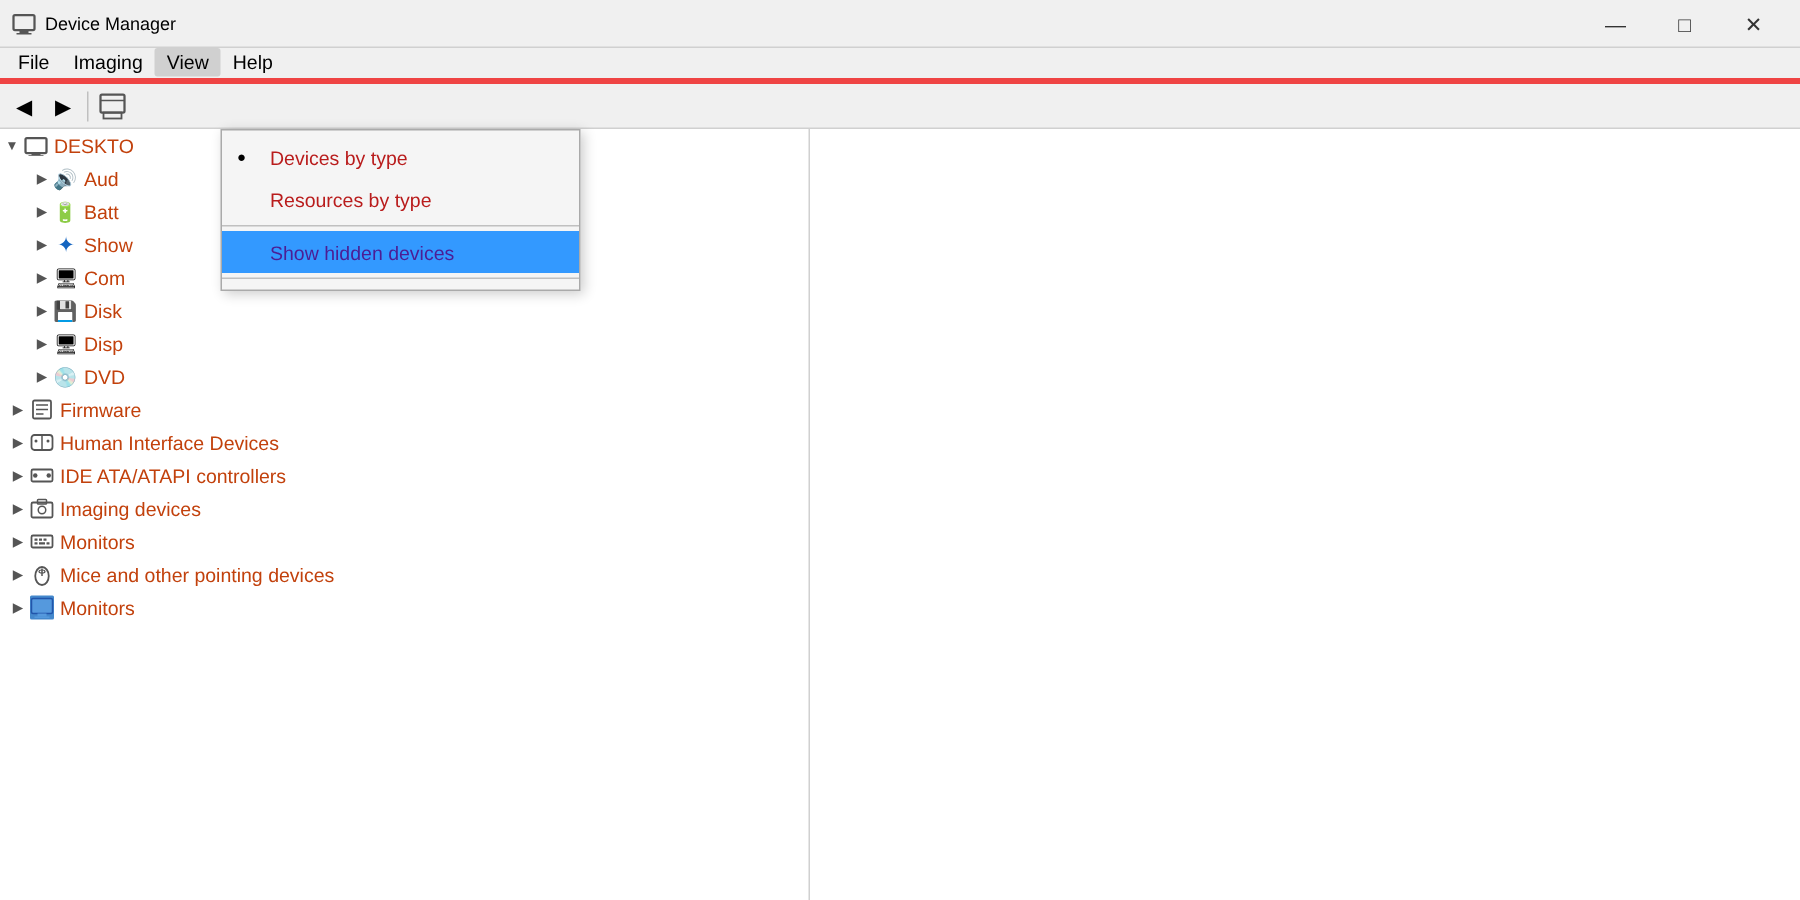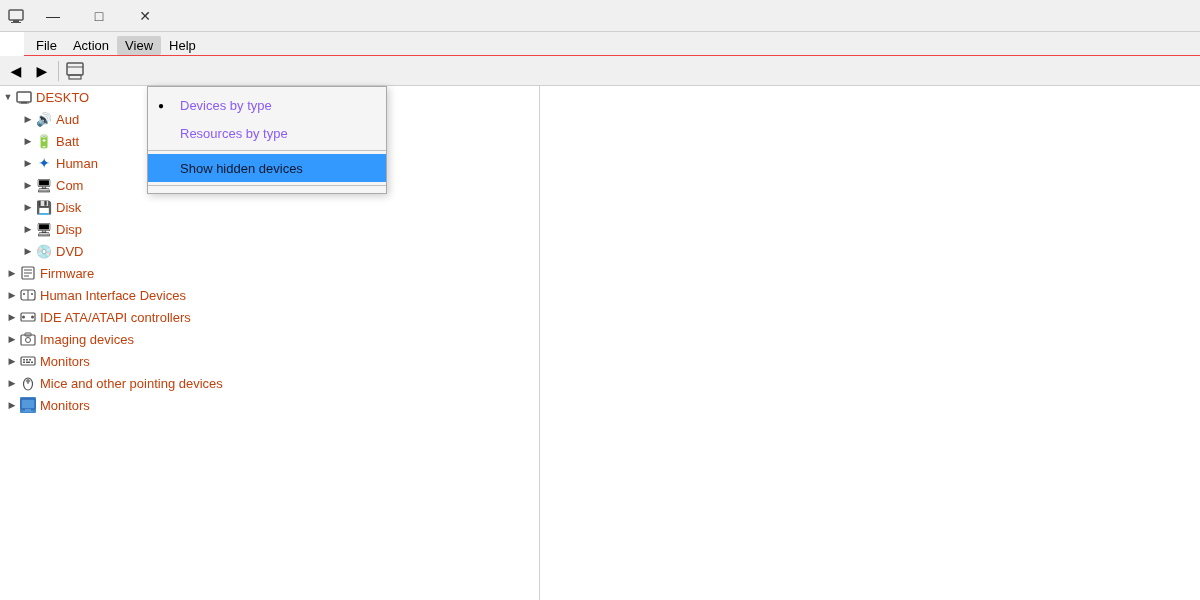--- a/index.html
+++ b/index.html
@@ -45,26 +45,25 @@
       font-size: 14px;
       cursor: pointer;
       background: transparent;
       border: none;
       color: #333;
     }
 
     
     .menu-bar {
       display: flex;
-      align-items: flex-end;
+      align-items: flex-start;
       background: #f0f0f0;
       height: 24px;
       padding: 0 4px;
-      border-bottom: 1px solid #ef4444;
-      margin-left: 24px;
+      border-bottom: 4px solid #ef4444;
     }
     .menu-item {
       padding: 2px 8px;
       cursor: pointer;
       font-size: 13px;
       color: #000;
       border-radius: 2px;
     }
     .menu-item.active { background: #d0d0d0; }
 
@@ -167,26 +166,26 @@
       z-index: 100;
       padding: 4px 0;
     }
     .dropdown-menu-item {
       display: flex;
       align-items: center;
       height: 28px;
       padding: 0 12px 0 32px;
       cursor: pointer;
       font-size: 13px;
-      color: #8b5cf6;
+      color: #b91c1c;
       position: relative;
     }
     .dropdown-menu-item.highlighted {
       background: #3399ff;
-      color: #0f172a;
+      color: #4c1d95;
     }
     .dropdown-menu-item.checked::before {
       content: '●';
       position: absolute;
       left: 10px;
       font-size: 10px;
       color: #000;
     }
     .dropdown-separator {
       height: 1px;
@@ -204,30 +203,31 @@
 <body>
 
 <div class="title-bar">
   <div class="title-bar-icon">
     <svg width="16" height="16" viewBox="0 0 16 16">
       <rect x="1" y="2" width="14" height="10" rx="1" fill="none" stroke="#555" stroke-width="1.5"></rect>
       <rect x="5" y="12" width="6" height="2" fill="#555"></rect>
       <rect x="3" y="14" width="10" height="1" fill="#555"></rect>
     </svg>
   </div>
+  <span class="title-bar-text">Device Manager</span>
   <div class="title-bar-controls">
     <button class="title-bar-btn">—</button>
     <button class="title-bar-btn">□</button>
     <button class="title-bar-btn close">✕</button>
   </div>
 </div>
 
 <div class="menu-bar">
   <div class="menu-item">File</div>
-  <div class="menu-item">Action</div>
+  <div class="menu-item">Imaging</div>
   <div class="menu-item active">View</div>
   <div class="menu-item">Help</div>
 </div>
 
 <div class="toolbar">
   <button class="toolbar-btn">◀</button>
   <button class="toolbar-btn">▶</button>
   <div class="toolbar-separator"></div>
   <button class="toolbar-btn" style="font-size:11px;">
     <svg width="20" height="20" viewBox="0 0 20 20">
@@ -262,21 +262,21 @@
 
     <div class="tree-item" style="padding-left:20px;">
       <div class="tree-chevron">▶</div>
       <div class="tree-icon">🔋</div>
       <span class="tree-label">Batt</span>
     </div>
 
     <div class="tree-item" style="padding-left:20px;">
       <div class="tree-chevron">▶</div>
       <div class="tree-icon" style="color:#1565c0; font-size:14px;">✦</div>
-      <span class="tree-label">Human</span>
+      <span class="tree-label">Show</span>
     </div>
 
     <div class="tree-item" style="padding-left:20px;">
       <div class="tree-chevron">▶</div>
       <div class="tree-icon">🖥</div>
       <span class="tree-label">Com</span>
     </div>
 
     <div class="tree-item" style="padding-left:20px;">
       <div class="tree-chevron">▶</div>

